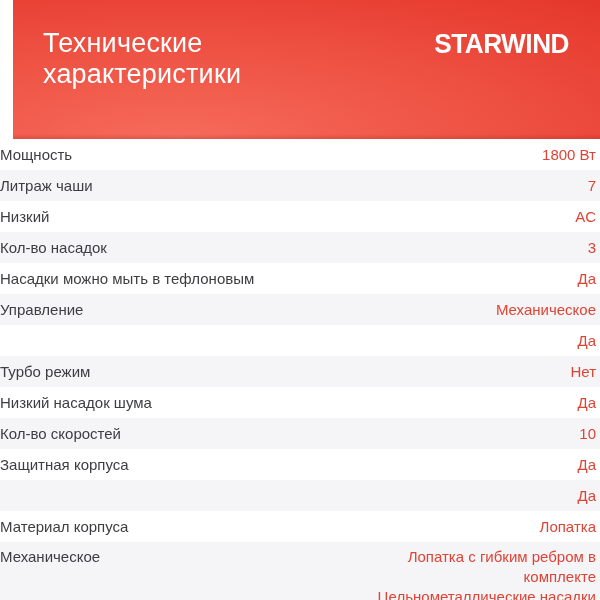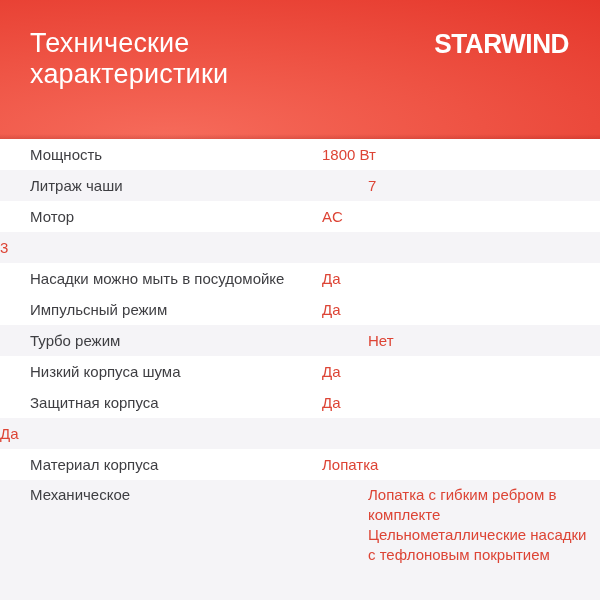--- a/index.html
+++ b/index.html
@@ -12,20 +12,21 @@
   .page {
     width: 600px; height: 600px;
     display: flex; flex-direction: column;
   }
   
   .header {
     position: relative;
     flex: 0 0 139px;
     background:
       radial-gradient(140% 170% at 28% 100%, #f66b5b 0%, #ee5243 38%, #e5372b 78%, #df2d22 100%);
+    margin-left: 13px;
   }
   .header::after {
     content: "";
     position: absolute; left: 0; right: 0; bottom: 0; height: 5px;
     background: linear-gradient(rgba(120,10,5,0), rgba(120,10,5,0.18));
   }
   .title {
     position: absolute; left: 30px; top: 28px;
     color: #ffffff;
     font-size: 27px; line-height: 31px; font-weight: 500;
@@ -52,33 +53,33 @@
     background: #ffffff;
   }
   .row.alt { background: var(--stripe, #f5f4f7); gap: 46px; }
   .row:last-child {
     flex: 1 1 auto;
     align-items: flex-start;
     padding-top: 5px;
   }
   .row .label {
     flex: 0 0 292px;
-    padding-left: 30px;
     color: var(--label, #3e3e42);
     font-size: 15px;
     line-height: 20px;
     white-space: nowrap;
   }
   .row .value {
     flex: 1 1 auto;
     padding-right: 4px;
     color: var(--accent, #dd4435);
     font-size: 15px;
     line-height: 20px;
     white-space: pre-line;
+    text-align: right;
   }
 </style>
 </head>
 <body>
 
 <div class="page">
   <div class="header">
     <div class="title">
       <div>Технические</div>
       <div>характеристики</div>
@@ -88,41 +89,49 @@
   <div class="table">
       <div class="row">
     <div class="label">Мощность</div>
     <div class="value">1800 Вт</div>
   </div>
       <div class="row alt">
     <div class="label">Литраж чаши</div>
     <div class="value">7</div>
   </div>
       <div class="row">
-    <div class="label">Мотор</div>
+    <div class="label">Низкий</div>
     <div class="value">AC</div>
   </div>
       <div class="row alt">
+    <div class="label">Кол-во насадок</div>
     <div class="value">3</div>
   </div>
       <div class="row">
-    <div class="label">Насадки можно мыть в посудомойке</div>
+    <div class="label">Насадки можно мыть в тефлоновым</div>
     <div class="value">Да</div>
   </div>
+      <div class="row alt">
+    <div class="label">Управление</div>
+    <div class="value">Механическое</div>
+  </div>
       <div class="row">
-    <div class="label">Импульсный режим</div>
     <div class="value">Да</div>
   </div>
       <div class="row alt">
     <div class="label">Турбо режим</div>
     <div class="value">Нет</div>
   </div>
       <div class="row">
-    <div class="label">Низкий корпуса шума</div>
+    <div class="label">Низкий насадок шума</div>
     <div class="value">Да</div>
+  </div>
+      <div class="row alt">
+    <div class="label">Кол-во скоростей</div>
+    <div class="value">10</div>
   </div>
       <div class="row">
     <div class="label">Защитная корпуса</div>
     <div class="value">Да</div>
   </div>
       <div class="row alt">
     <div class="value">Да</div>
   </div>
       <div class="row">
     <div class="label">Материал корпуса</div>

